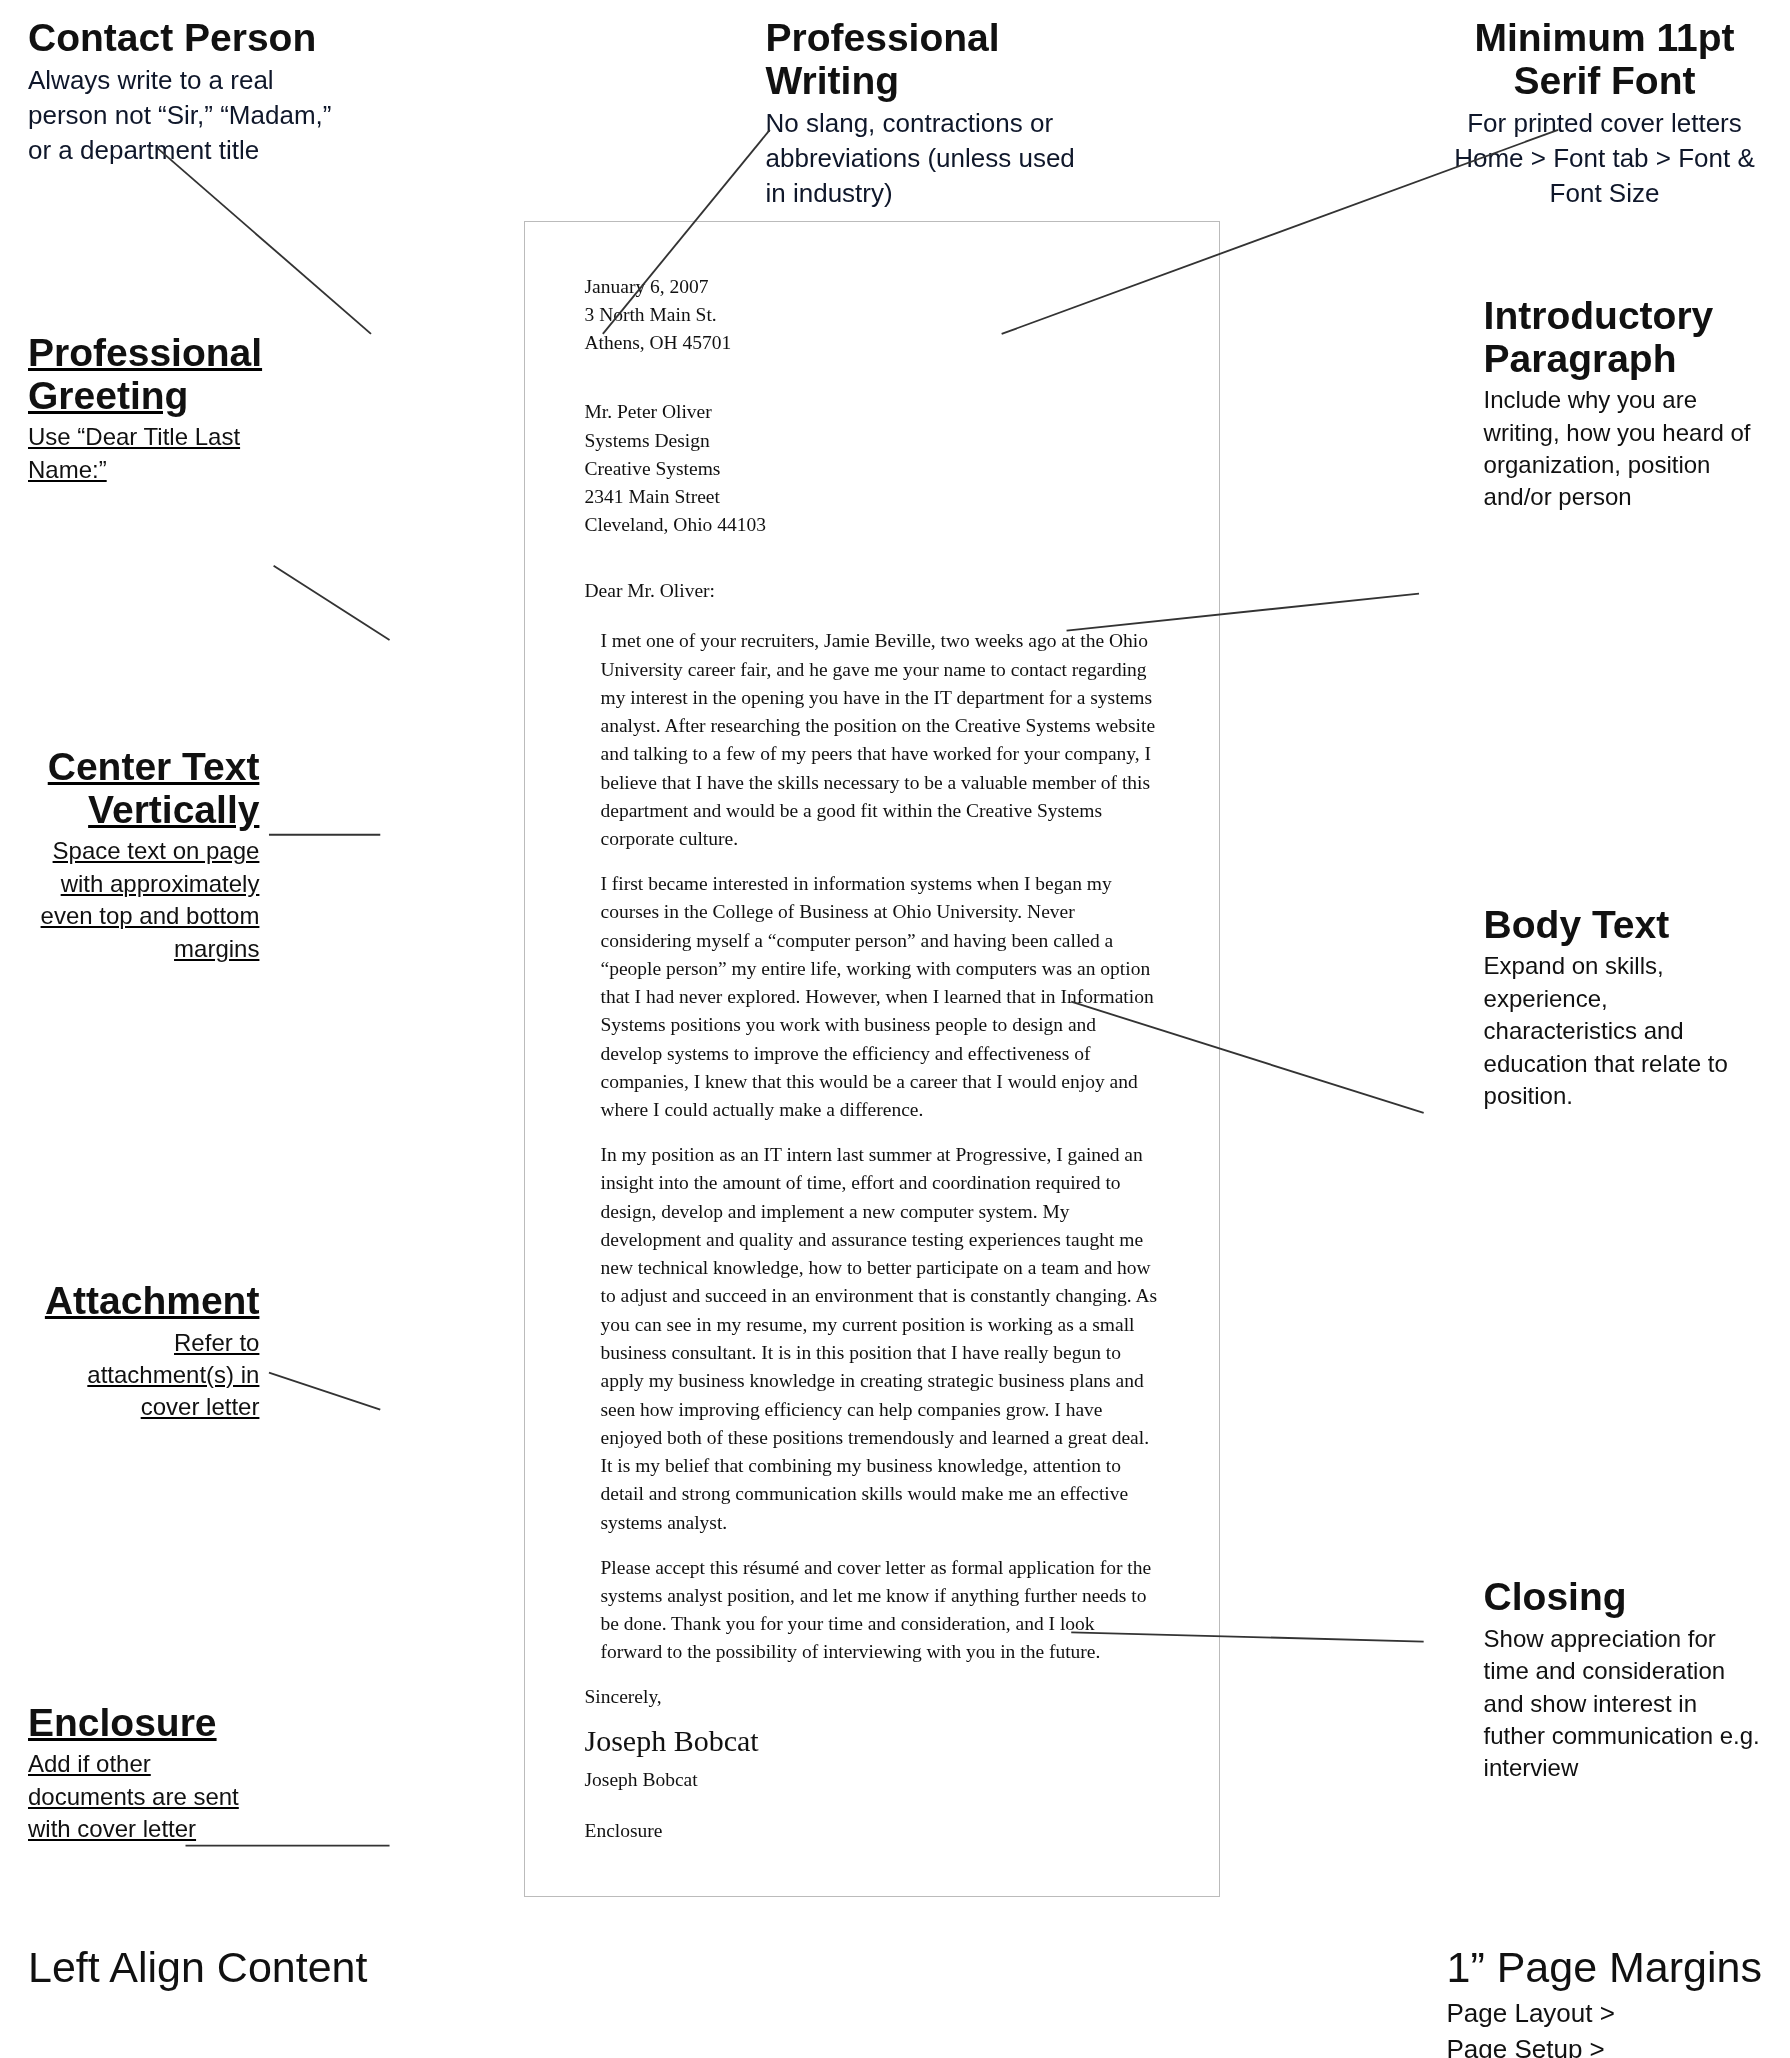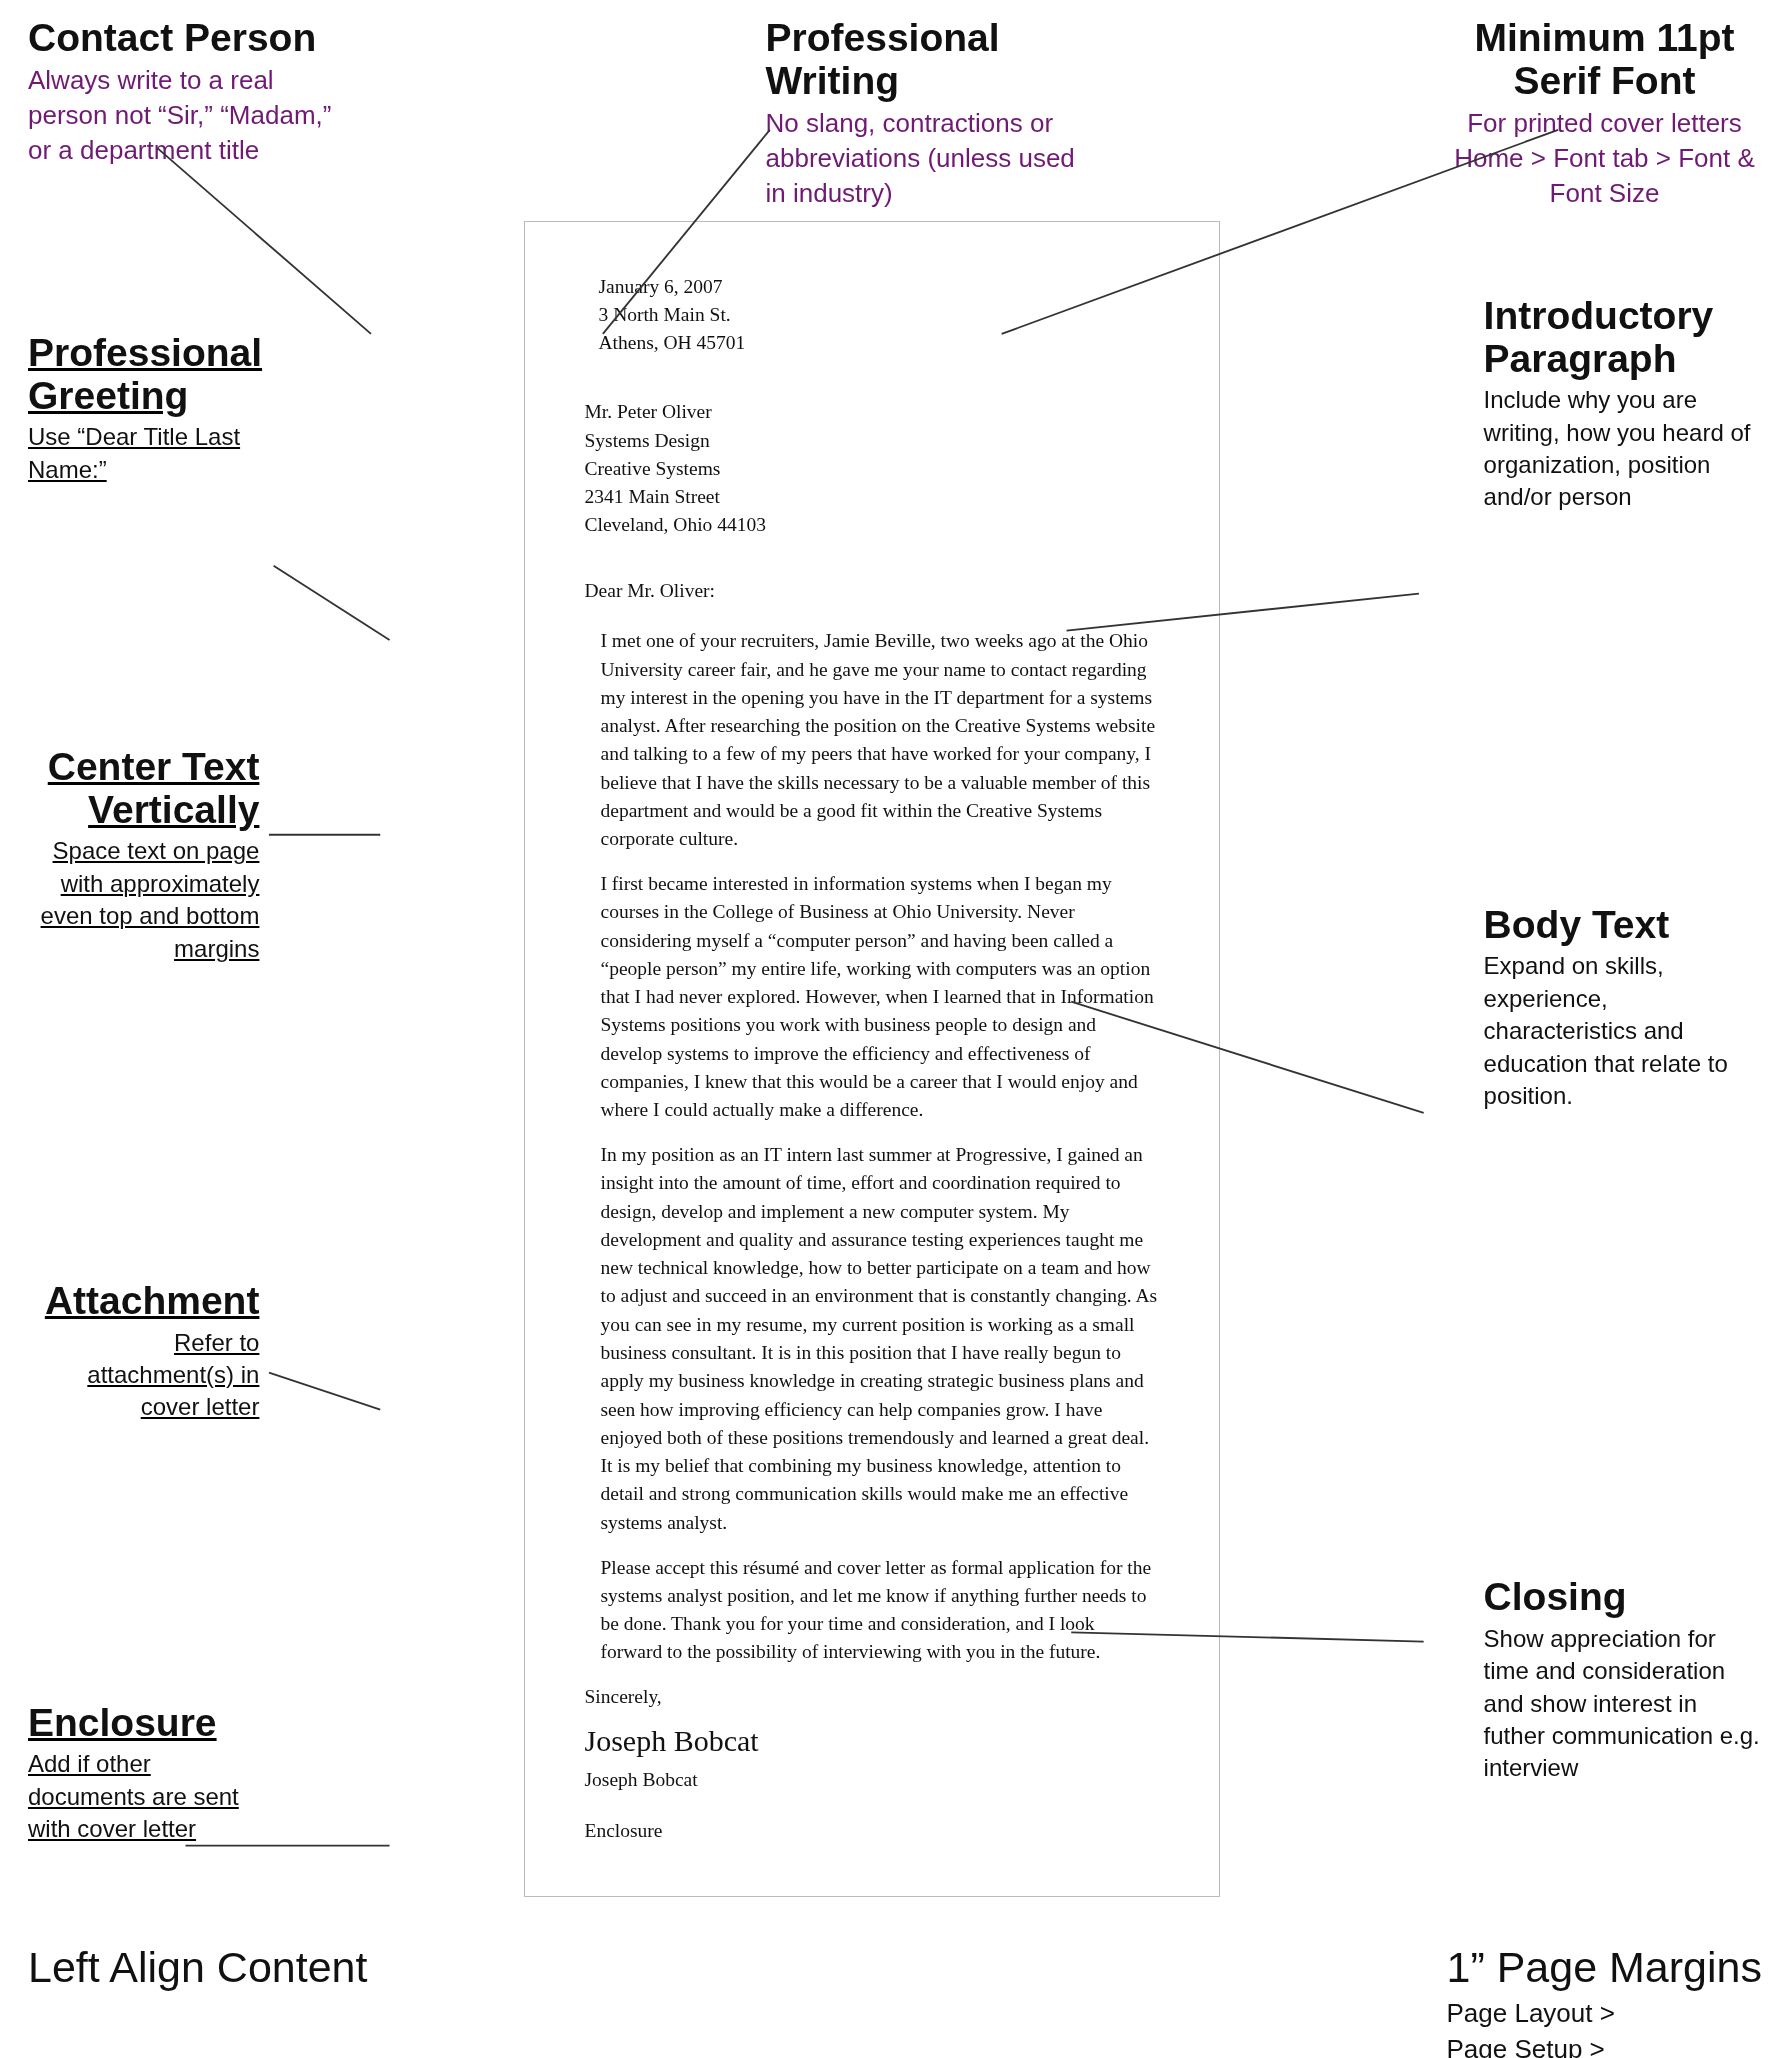--- a/index.html
+++ b/index.html
@@ -35,21 +35,21 @@
     .annotation-title {
       font-size: 39px;
       font-weight: bold;
       line-height: 1.1;
       color: #111;
     }
 
     .annotation-body {
       font-size: 26px;
       line-height: 1.35;
-      color: #701a75;
+      color: #0f172a;
       margin-top: 3.7px;
     }
 
     
     .main-layout {
       display: flex;
       width: 100%;
       margin-top: 9.3px;
     }
 
@@ -94,21 +94,20 @@
       min-height: 1484px;
     }
 
     .letter-paper p {
       margin-bottom: 16.7px;
       margin-left: 16px;
     }
 
     .letter-paper .address-block {
       margin-bottom: 20.4px;
-      margin-left: 14px;
     }
 
     .letter-paper .recipient-block {
       margin-bottom: 20.4px;
     }
 
     .letter-paper .salutation {
       margin-bottom: 16.7px;
     }
 

